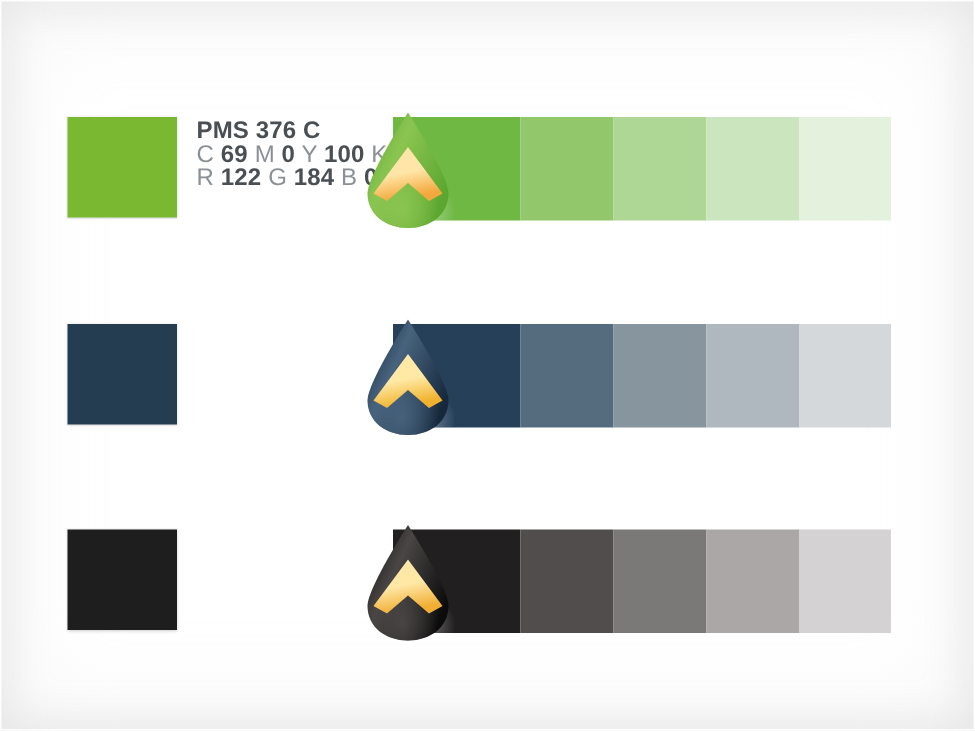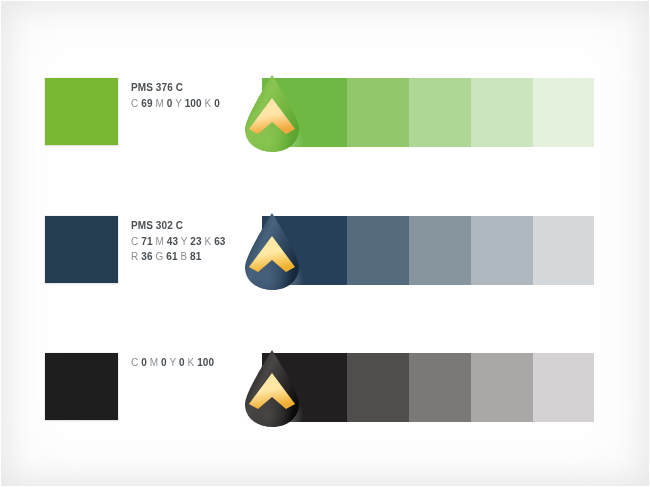--- a/index.html
+++ b/index.html
@@ -30,21 +30,21 @@
   .swatch{
     position:absolute;left:45px;top:10px;width:73px;height:67px;
     box-shadow:0 0 0 1px rgba(0,0,0,.04), 0 1px 2px rgba(0,0,0,.10);
   }
   .r1 .swatch{top:10px;}
   .r2 .swatch{top:10px;}
 
   
   .info{position:absolute;left:131px;top:12px;width:130px;}
   .line{
-    font-size:10px;line-height:15.5px;color:#6e7276;white-space:nowrap;
+    font-size:16px;line-height:15.5px;color:#6e7276;white-space:nowrap;
     letter-spacing:.1px;
   }
   .line b{color:#4a4f53;font-weight:700;}
   .line .lt{color:#8b9095;font-weight:400;}
 
   
   .bar{
     position:absolute;left:262px;top:10px;
     width:332px;height:69px;
     display:flex;
@@ -83,20 +83,25 @@
     <div class="swatch" style="background: rgb(122, 184, 50);"></div>
     <div class="info">
       <div class="line">
         <b>PMS 376 C</b>
       </div>
       <div class="line">
         <span class="lt">C</span> <b>69</b>
         <span class="lt">M</span> <b>0</b>
         <span class="lt">Y</span> <b>100</b>
         <span class="lt">K</span> <b>0</b>
+      </div>
+      <div class="line">
+        <span class="lt">R</span> <b>122</b>
+        <span class="lt">G</span> <b>184</b>
+        <span class="lt">B</span> <b>0</b>
       </div>
     </div>
     <div class="bar">
       <div class="seg s0" style="background: rgb(111, 184, 68);"></div>
       <div class="seg s1" style="background: rgb(146, 200, 107);"></div>
       <div class="seg s2" style="background: rgb(174, 214, 149);"></div>
       <div class="seg s3" style="background: rgb(203, 229, 190);"></div>
       <div class="seg s4" style="background: rgb(228, 241, 220);"></div>
       <div class="pencil">
           <svg viewBox="0 0 60 82" xmlns="http://www.w3.org/2000/svg">
@@ -119,36 +124,20 @@
             <path d="M30 3 C30 3 57 45 57 57 C57 71 45 80 30 80 C15 80 3 71 3 57 C3 45 30 3 30 3 Z" fill="url(#bodypg0)"></path>
             <path d="M30 3 C30 3 57 45 57 57 C57 71 45 80 30 80 C15 80 3 71 3 57 C3 45 30 3 30 3 Z" fill="url(#glowpg0)"></path>
             <path d="M30 26 L53 57 L44 62 L30 50 L16 62 L7 57 Z" fill="url(#leadpg0)"></path>
           </svg>
         </div>
     </div>
   </div>
 
   <div class="row r1">
     <div class="swatch" style="background: rgb(36, 61, 81);"></div>
-    <div class="info">
-      <div class="line">
-        <b>PMS 302 C</b>
-      </div>
-      <div class="line">
-        <span class="lt">C</span> <b>71</b>
-        <span class="lt">M</span> <b>43</b>
-        <span class="lt">Y</span> <b>23</b>
-        <span class="lt">K</span> <b>63</b>
-      </div>
-      <div class="line">
-        <span class="lt">R</span> <b>36</b>
-        <span class="lt">G</span> <b>61</b>
-        <span class="lt">B</span> <b>81</b>
-      </div>
-    </div>
     <div class="bar">
       <div class="seg s0" style="background: rgb(38, 64, 90);"></div>
       <div class="seg s1" style="background: rgb(85, 107, 126);"></div>
       <div class="seg s2" style="background: rgb(135, 149, 159);"></div>
       <div class="seg s3" style="background: rgb(175, 184, 191);"></div>
       <div class="seg s4" style="background: rgb(212, 216, 219);"></div>
       <div class="pencil">
           <svg viewBox="0 0 60 82" xmlns="http://www.w3.org/2000/svg">
             <defs>
               <linearGradient id="bodypg1" x1="0" y1="0" x2="1" y2="0.65">
@@ -170,26 +159,20 @@
             <path d="M30 3 C30 3 57 45 57 57 C57 71 45 80 30 80 C15 80 3 71 3 57 C3 45 30 3 30 3 Z" fill="url(#glowpg1)"></path>
             <path d="M30 26 L53 57 L44 62 L30 50 L16 62 L7 57 Z" fill="url(#leadpg1)"></path>
           </svg>
         </div>
     </div>
   </div>
 
   <div class="row r2">
     <div class="swatch" style="background: rgb(30, 30, 30);"></div>
     <div class="info">
-      <div class="line">
-        <span class="lt">C</span> <b>0</b>
-        <span class="lt">M</span> <b>0</b>
-        <span class="lt">Y</span> <b>0</b>
-        <span class="lt">K</span> <b>100</b>
-      </div>
     </div>
     <div class="bar">
       <div class="seg s0" style="background: rgb(33, 31, 31);"></div>
       <div class="seg s1" style="background: rgb(81, 77, 77);"></div>
       <div class="seg s2" style="background: rgb(123, 120, 120);"></div>
       <div class="seg s3" style="background: rgb(171, 167, 167);"></div>
       <div class="seg s4" style="background: rgb(212, 210, 210);"></div>
       <div class="pencil">
           <svg viewBox="0 0 60 82" xmlns="http://www.w3.org/2000/svg">
             <defs>

